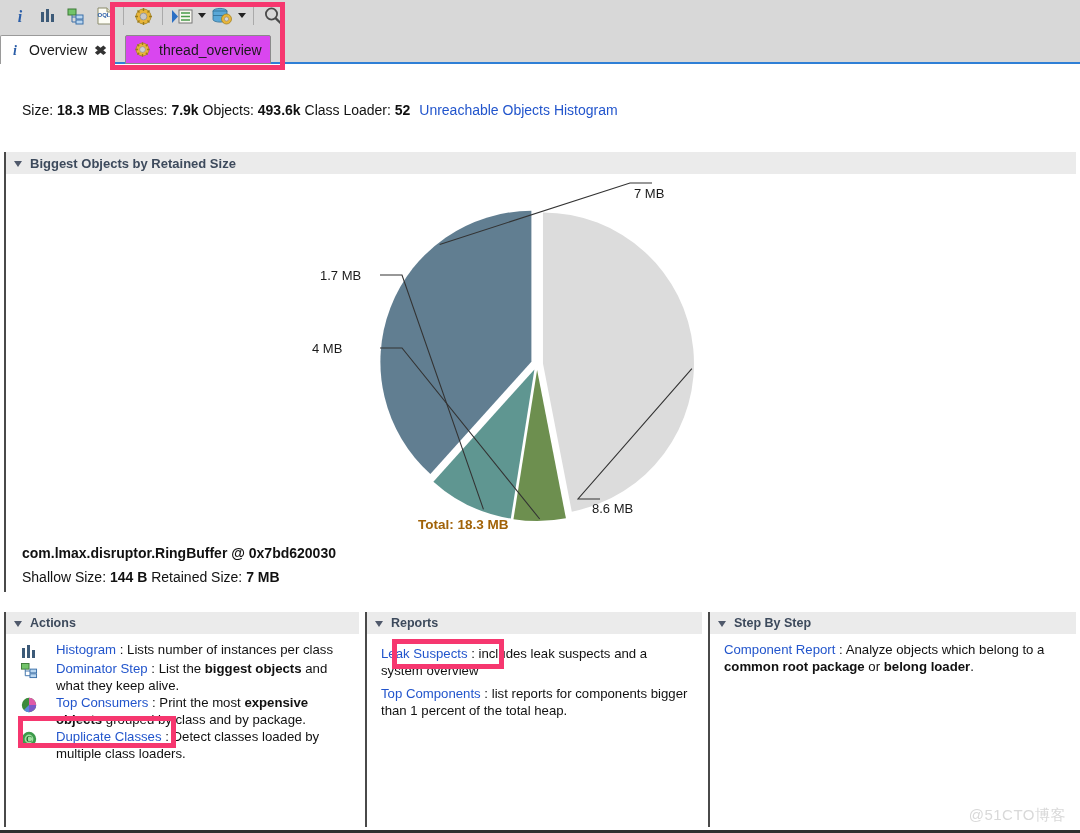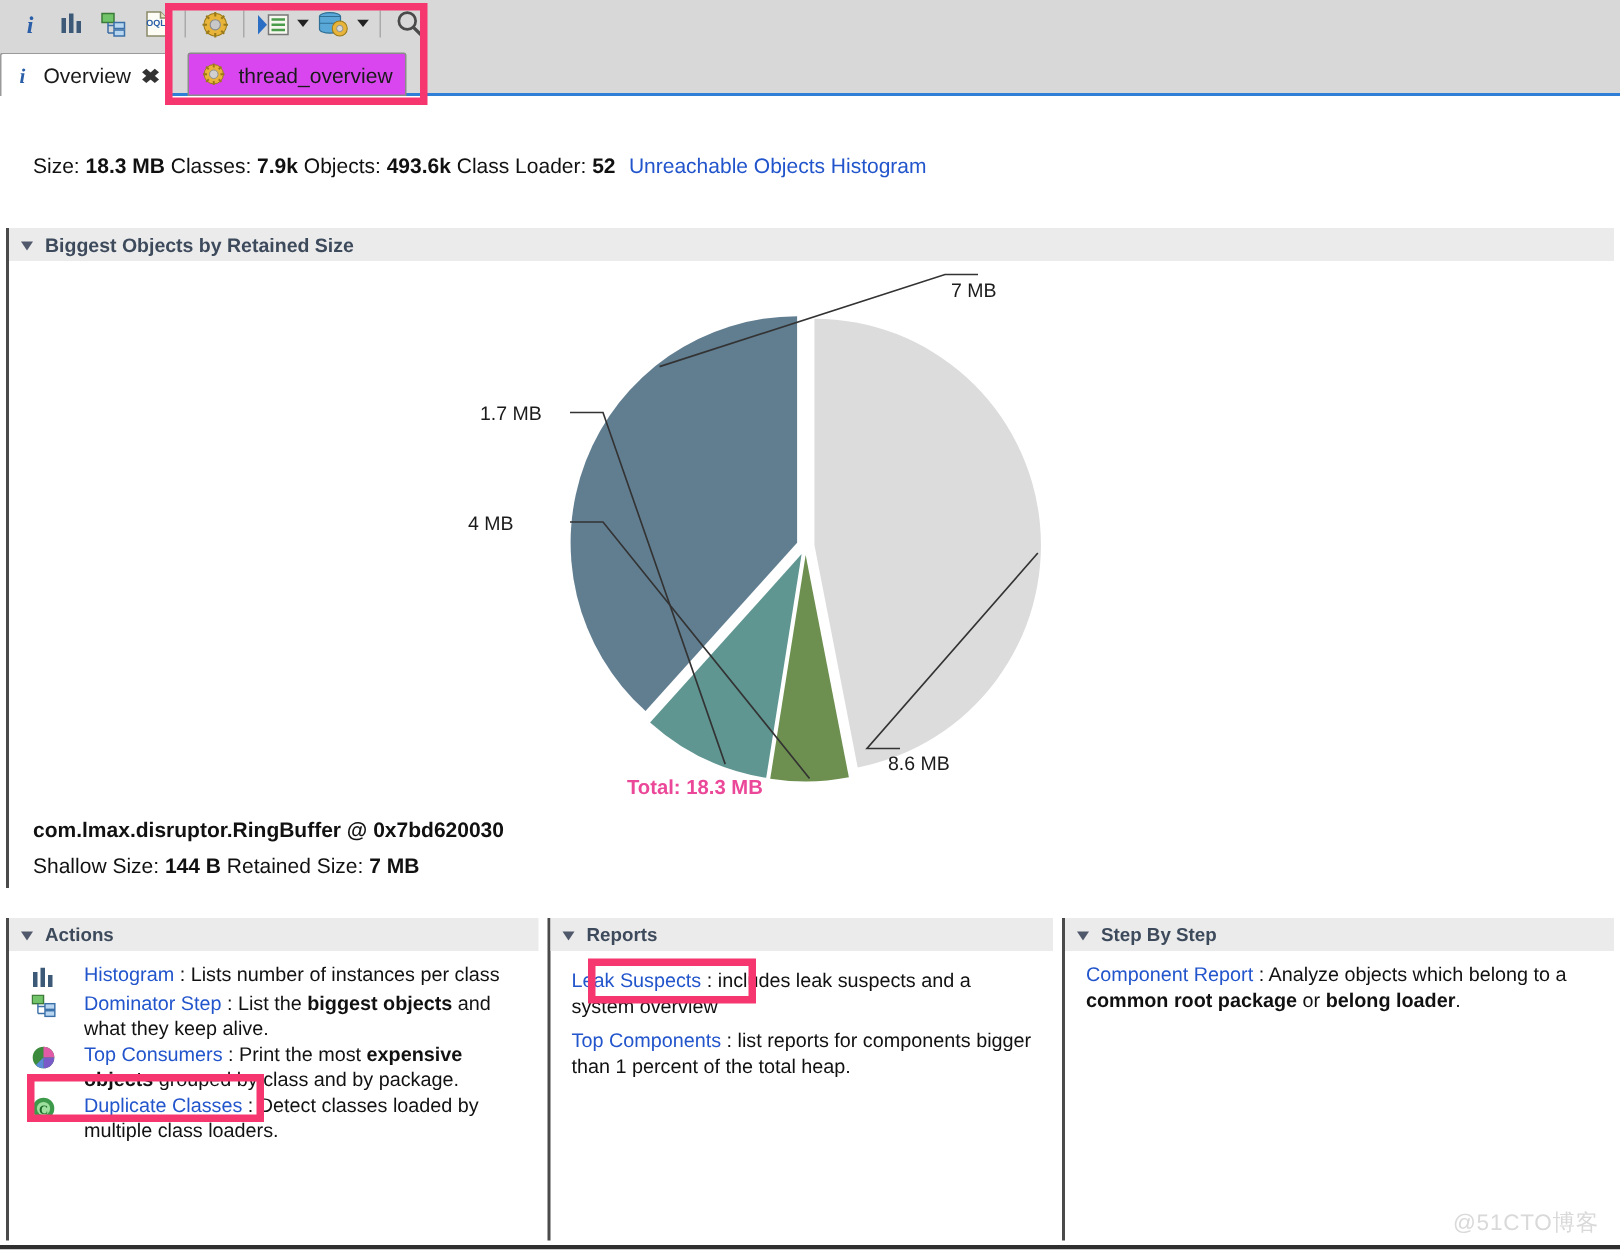--- a/index.html
+++ b/index.html
@@ -109,21 +109,21 @@
     width: 1080px; height: 390px;
   }
   .pielabel {
     position: absolute;
     font-size: 13px;
     color: #1b1b1b;
     white-space: nowrap;
   }
   .totallabel {
     position: absolute; left: 418px; top: 517px;
-    font-size: 13.5px; font-weight: bold; color: #ec4899;
+    font-size: 13.5px; font-weight: bold; color: #a16207;
   }
 
   
   .objname {
     position: absolute; left: 22px; top: 545px;
     font-size: 14px; font-weight: bold; color: #111;
   }
   .objsize {
     position: absolute; left: 22px; top: 569px;
     font-size: 14px; color: #111;

